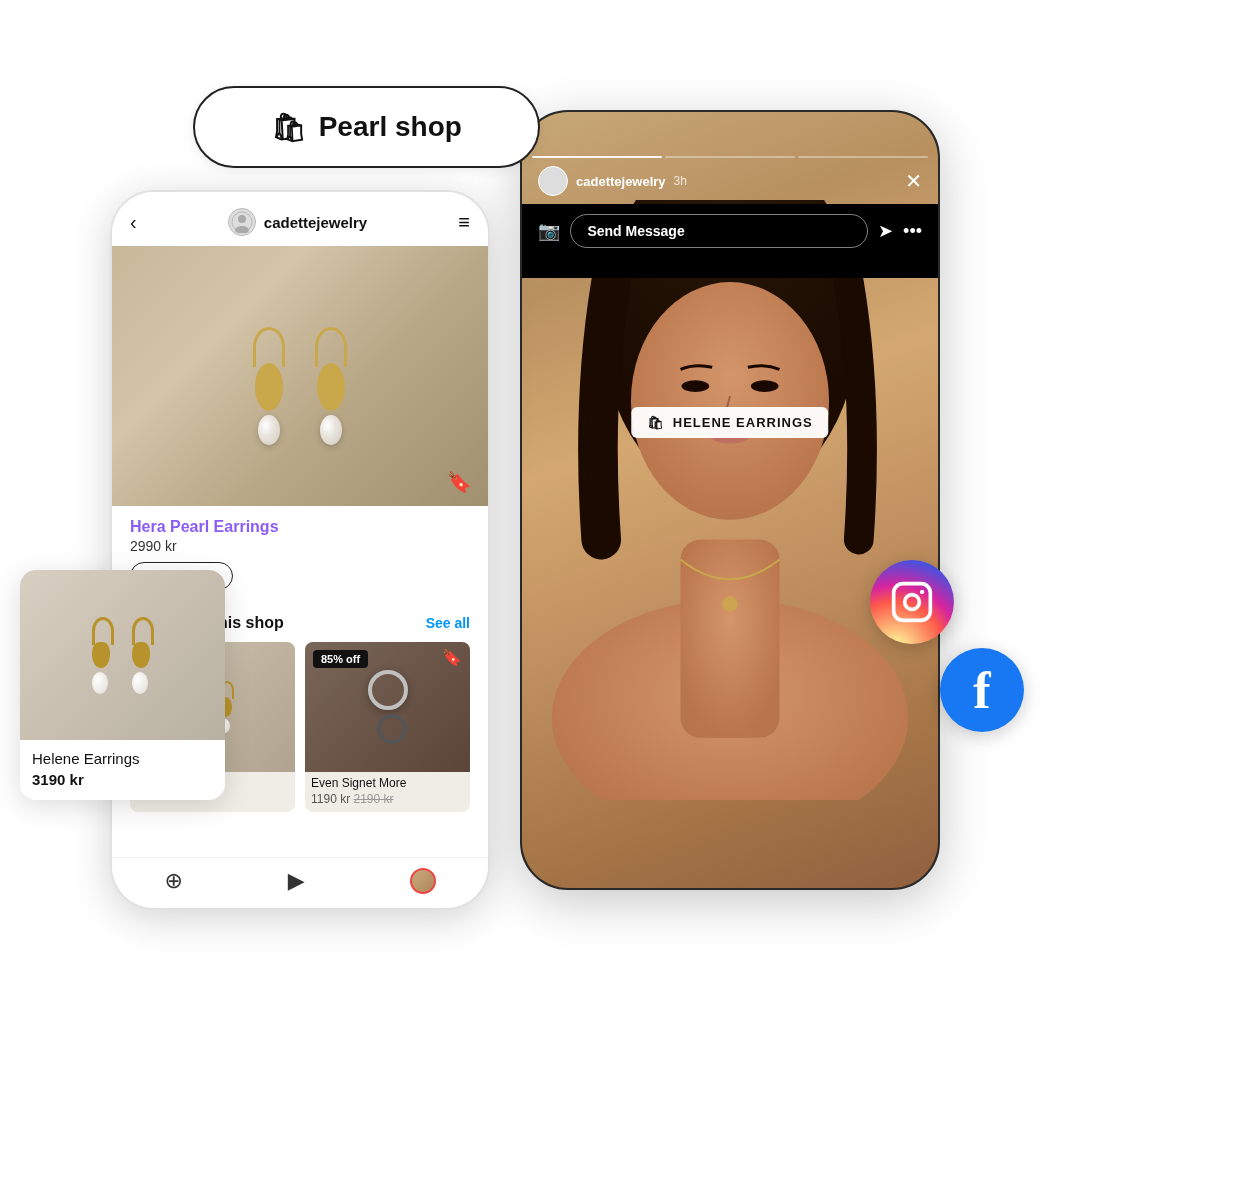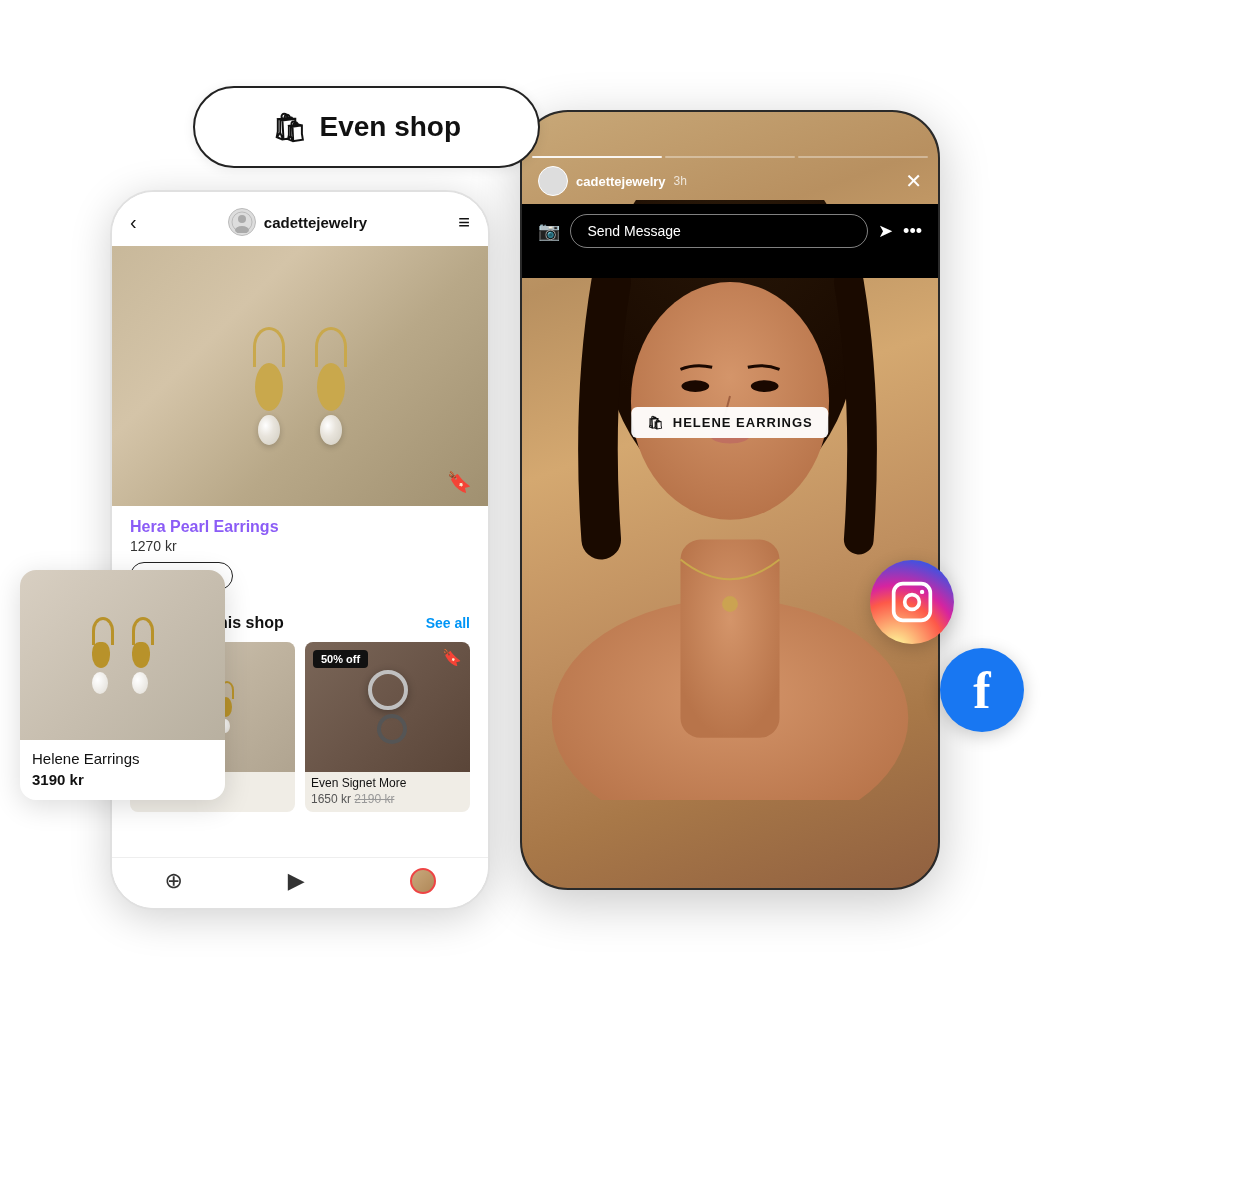--- a/index.html
+++ b/index.html
@@ -489,20 +489,21 @@
     }
 
     .send-message-input {
       flex: 1;
       background: transparent;
       border: 1.5px solid rgba(255,255,255,0.5);
       border-radius: 22px;
       padding: 8px 16px;
       color: #fff;
       font-size: 14px;
+      font-weight: bold;
     }
 
     .send-icon-story {
       font-size: 18px;
       color: #fff;
     }
 
     .more-icon-story {
       font-size: 18px;
       color: #fff;
@@ -639,21 +640,21 @@
       gap: 4px;
     }
   </style>
 </head>
 <body>
 
 <div class="scene">
 
   <button class="view-shop-btn">
     <span class="bag-icon">🛍</span>
-    <span>Even shop</span>
+    <span>Pearl shop</span>
   </button>
 
   <div class="phone-left">
     <div class="phone-left-inner">
 
       <div class="phone-header">
         <span class="back-arrow">‹</span>
         <div class="shop-name-row">
           <div class="shop-avatar">
             <svg width="22" height="22" viewBox="0 0 22 22" fill="none">
@@ -678,21 +679,21 @@
             <div class="earring-hook"></div>
             <div class="earring-body"></div>
             <div class="earring-pearl"></div>
           </div>
         </div>
         <span class="bookmark-icon-featured">🔖</span>
       </div>
 
       <div class="product-info-card">
         <div class="product-title">Hera Pearl Earrings</div>
-        <div class="product-price">1270 kr</div>
+        <div class="product-price">2990 kr</div>
         <button class="view-product-btn">View product</button>
       </div>
 
       <div class="more-section">
         <div class="more-section-header">
           <span class="more-title">More from this shop</span>
           <span class="see-all">See all</span>
         </div>
         <div class="product-grid">
 
@@ -708,30 +709,30 @@
                   <div class="small-hook"></div>
                   <div class="small-body"></div>
                   <div class="small-pearl"></div>
                 </div>
               </div>
             </div>
           </div>
 
           <div class="product-thumb">
             <div class="thumb-img-right">
-              <span class="discount-badge">50% off</span>
+              <span class="discount-badge">85% off</span>
               <div class="hand-rings">
                 <div class="thumb-ring"></div>
                 <div class="thumb-ring-dark"></div>
               </div>
             </div>
             <div class="thumb-bookmark">🔖</div>
             <div class="product-thumb-name">Even Signet More</div>
             <div class="product-thumb-price">
-              <span>1650 kr </span>
+              <span>1190 kr </span>
               <span class="original">2190 kr</span>
             </div>
           </div>
         </div>
       </div>
 
       <div class="phone-bottom-nav">
         <span class="nav-icon">⊕</span>
         <span class="nav-icon">▶</span>
         <div class="nav-avatar"></div>

